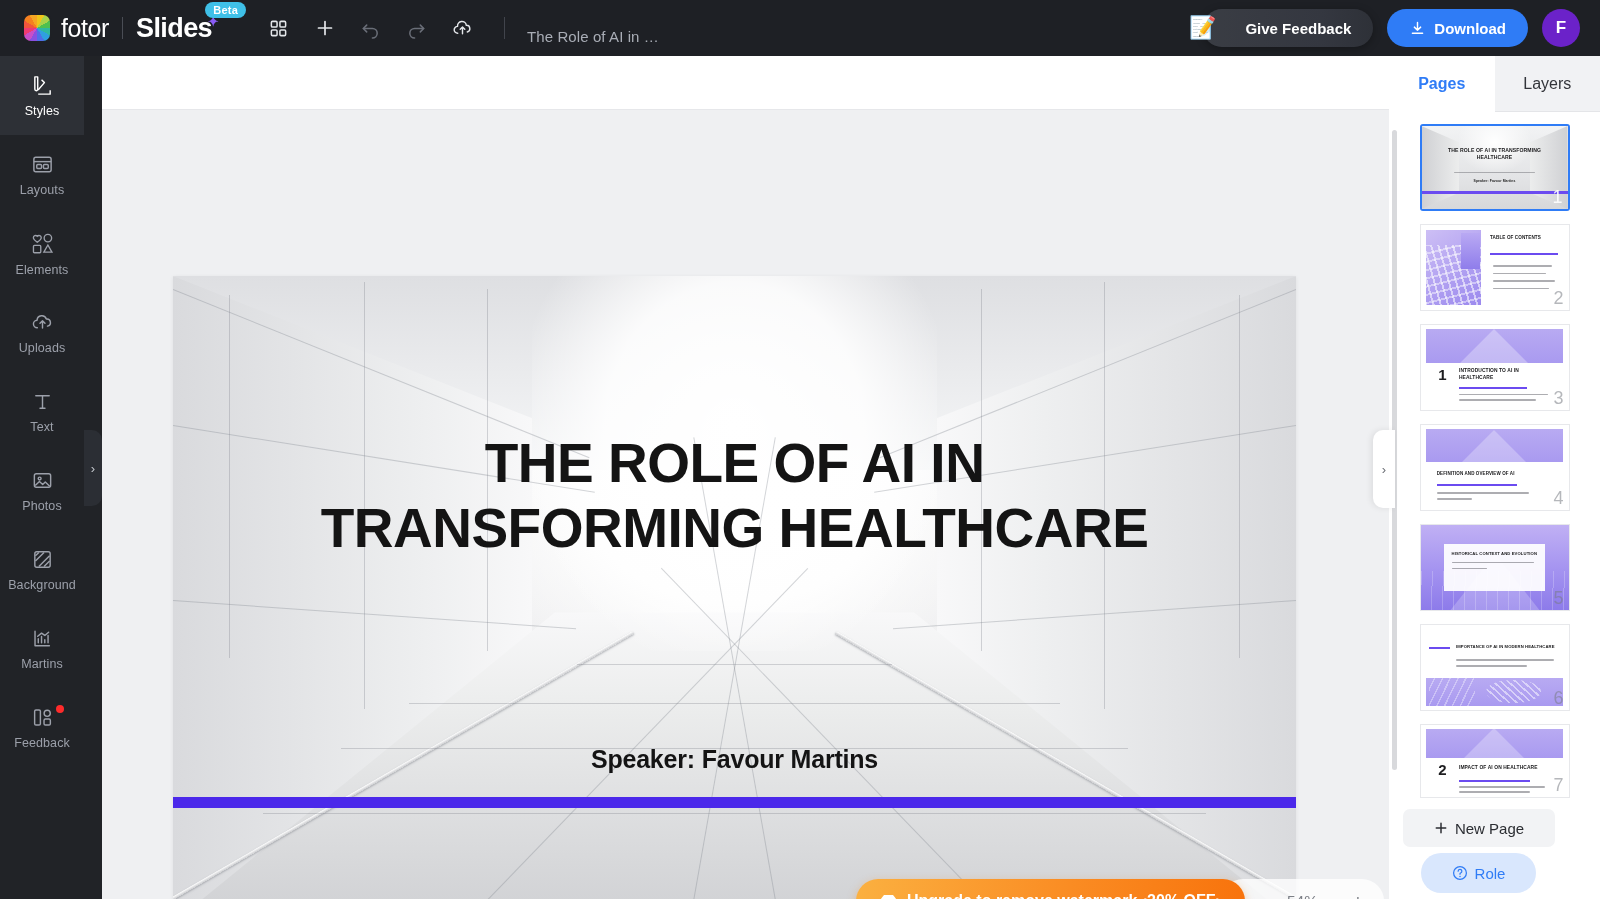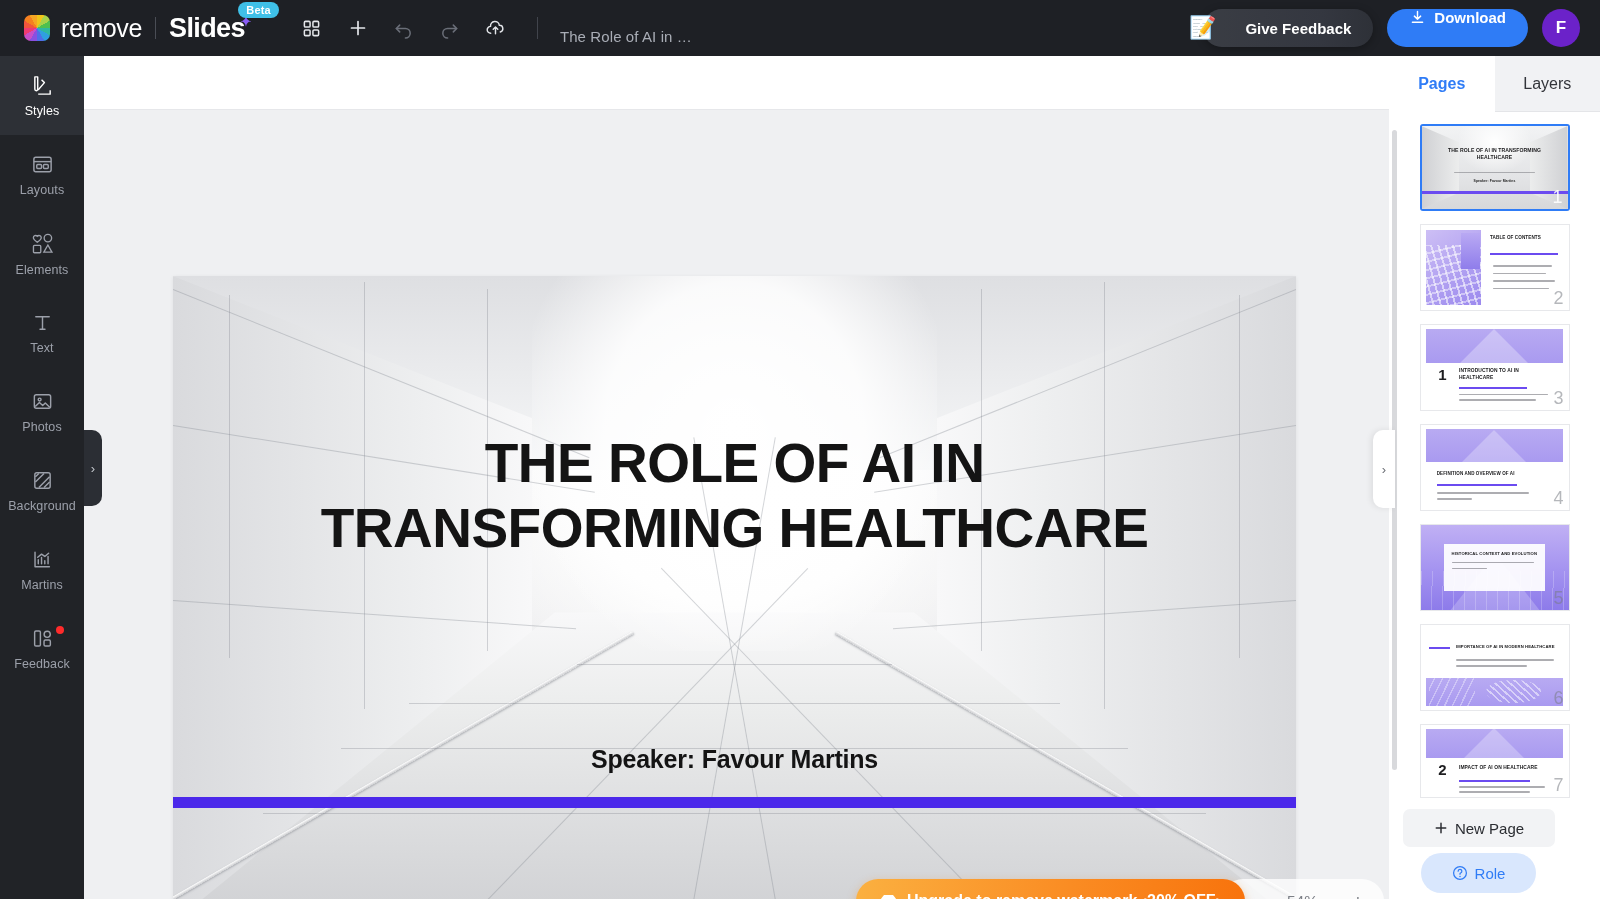--- a/index.html
+++ b/index.html
@@ -70,32 +70,32 @@
     display: flex; align-items: center; padding: 0 22px 0 42px;
     color: #ffffff; font-size: 15px; font-weight: 600; cursor: pointer;
     box-shadow: 0 2px 8px rgba(0,0,0,.3);
   }
   .feedback-emoji {
     position: absolute; left: -14px; top: 50%; transform: translateY(-50%);
     font-size: 22px; line-height: 1;
   }
   .download-btn {
     height: 38px; border-radius: 19px; background: #2f7cf6;
-    display: flex; align-items: flex-start; gap: 8px; padding: 0 22px;
+    display: flex; align-items: center; gap: 8px; padding: 0 22px;
     color: #ffffff; font-size: 15px; font-weight: 600; cursor: pointer;
   }
   .avatar {
     width: 38px; height: 38px; border-radius: 50%;
     background: #6b22c9; color: #fff; font-size: 17px; font-weight: 600;
     display: flex; align-items: center; justify-content: center; cursor: pointer;
   }
 
   
   .rail {
-    position: absolute; left: 0; top: 56px; width: 84px; height: 843px;
+    position: absolute; left: 0; top: 56px; width: 102px; height: 843px;
     background: #212327; z-index: 30;
   }
   .rail-item {
     width: 84px; height: 79px; display: flex; flex-direction: column;
     align-items: center; justify-content: center; gap: 7px;
     color: #9ca0aa; cursor: pointer; position: relative;
   }
   .rail-item.active { background: #2d3036; color: #ffffff; }
   .rail-label { font-size: 12.5px; letter-spacing: .1px; }
   .rail-dot {
@@ -269,21 +269,21 @@
 </head>
 <body>
 
 <div class="app">
 
   <div class="header">
     <div class="logo-wrap">
       <div class="logo-mark">
         <div class="logo-wheel"></div>
       </div>
-      <div class="logo-text">remove</div>
+      <div class="logo-text">fotor</div>
       <div class="logo-divider"></div>
       <div class="slides-word">
         <span>Slides</span>
         <span class="slides-spark">✦</span>
         <span class="beta-badge">Beta</span>
       </div>
     </div>
 
     <div class="hdr-icons">
       <div class="hdr-btn">
@@ -368,20 +368,29 @@
         <svg width="25" height="25" viewBox="0 0 26 26" fill="none" stroke="currentColor" stroke-width="1.4">
           <path d="M7.6 5.4c-1.6-1.6-4.1-.4-4.1 1.6 0 1.9 2.6 3.6 4.1 4.6 1.5-1 4.1-2.7 4.1-4.6 0-2-2.5-3.2-4.1-1.6z"></path>
           <circle cx="18.6" cy="7.4" r="3.9"></circle>
           <rect x="3.6" y="15" width="7.6" height="7.6" rx="1"></rect>
           <path d="M18.6 14.6l4.2 7.4h-8.4z"></path>
         </svg>
       </span>
       <span class="rail-label">Elements</span>
     </div>
 
+    <div class="rail-item">
+      <span>
+        <svg width="23" height="23" viewBox="0 0 24 24" fill="none" stroke="currentColor" stroke-width="1.5" stroke-linecap="round" stroke-linejoin="round">
+          <path d="M6.6 17.4a3.9 3.9 0 0 1-.3-7.8A5 5 0 0 1 16 8.3a3.8 3.8 0 0 1 1.2 7.5"></path>
+          <path d="M12 10.2v7.6M9.4 12.8L12 10.2l2.6 2.6"></path>
+        </svg>
+      </span>
+      <span class="rail-label">Uploads</span>
+    </div>
 
     <div class="rail-item">
       <span>
         <svg width="23" height="23" viewBox="0 0 24 24" fill="none" stroke="currentColor" stroke-width="1.5" stroke-linecap="round">
           <path d="M5 6h14M12 6v13M9.4 19h5.2"></path>
         </svg>
       </span>
       <span class="rail-label">Text</span>
     </div>
 

